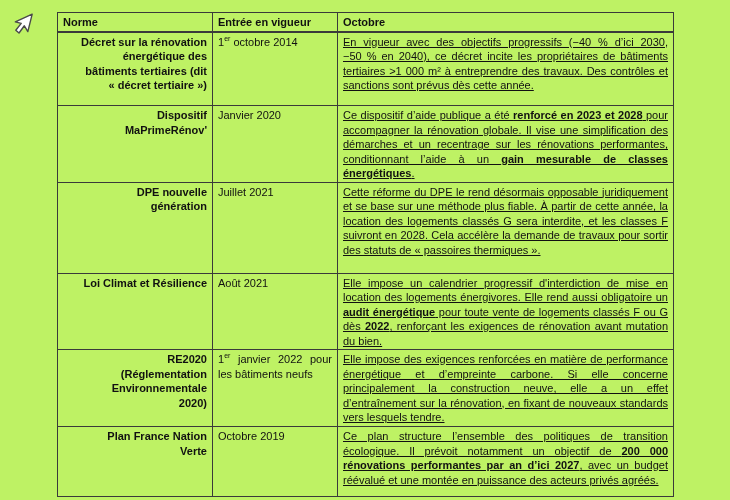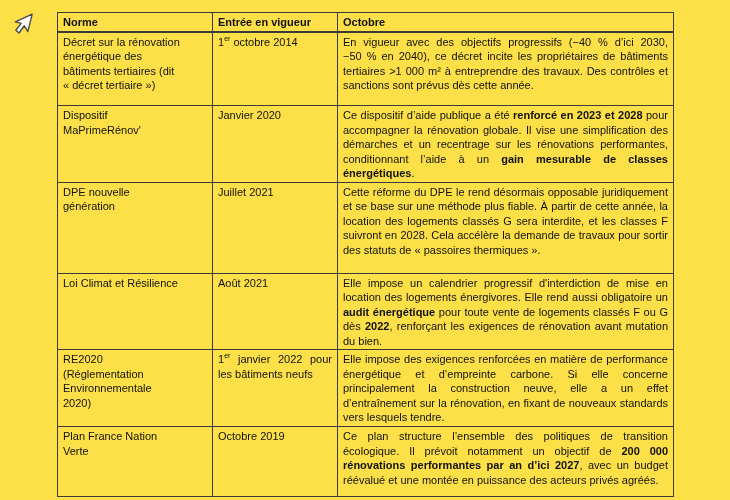--- a/index.html
+++ b/index.html
@@ -3,21 +3,21 @@
 <meta charset="utf-8">
 <style>
   * { margin: 0; padding: 0; box-sizing: border-box; }
   html, body {
     width: 730px; height: 500px;
     background: #ffffff;
     overflow: hidden;
     font-family: "Liberation Sans", sans-serif;
     color: #111111;
   }
-  .page { position: relative; width: 730px; height: 500px; background: #fde047; }
+  .page { position: relative; width: 730px; height: 500px; background: #bef264; }
 
   
   .cursor-wrap {
     position: absolute; left: 9px; top: 10px;
     width: 26px; height: 32px;
     transform: rotate(14deg);
     pointer-events: none;
   }
 
   
@@ -40,25 +40,26 @@
     overflow: hidden;
   }
   .doc-table thead th {
     text-align: left;
     font-weight: 700;
     height: 18px;
     border-bottom-width: 2px;
     white-space: nowrap;
   }
   .doc-table td.norme {
-    font-weight: 400;
+    font-weight: 700;
     white-space: pre-line;
+    text-align: right;
   }
   .doc-table td.date { text-align: justify; }
-  .doc-table td.principe { text-align: justify; }
+  .doc-table td.principe { text-align: justify; text-decoration: underline; }
   .doc-table sup {
     font-size: 7px;
     vertical-align: super;
     line-height: 0;
   }
   tr.hrow      { height: 18px; }
   tr.row-0     { height: 74px; }
   tr.row-1     { height: 76px; margin-top: 12px; }
   tr.row-2     { height: 91px; }
   tr.row-3     { height: 76px; margin-top: 8px; }

